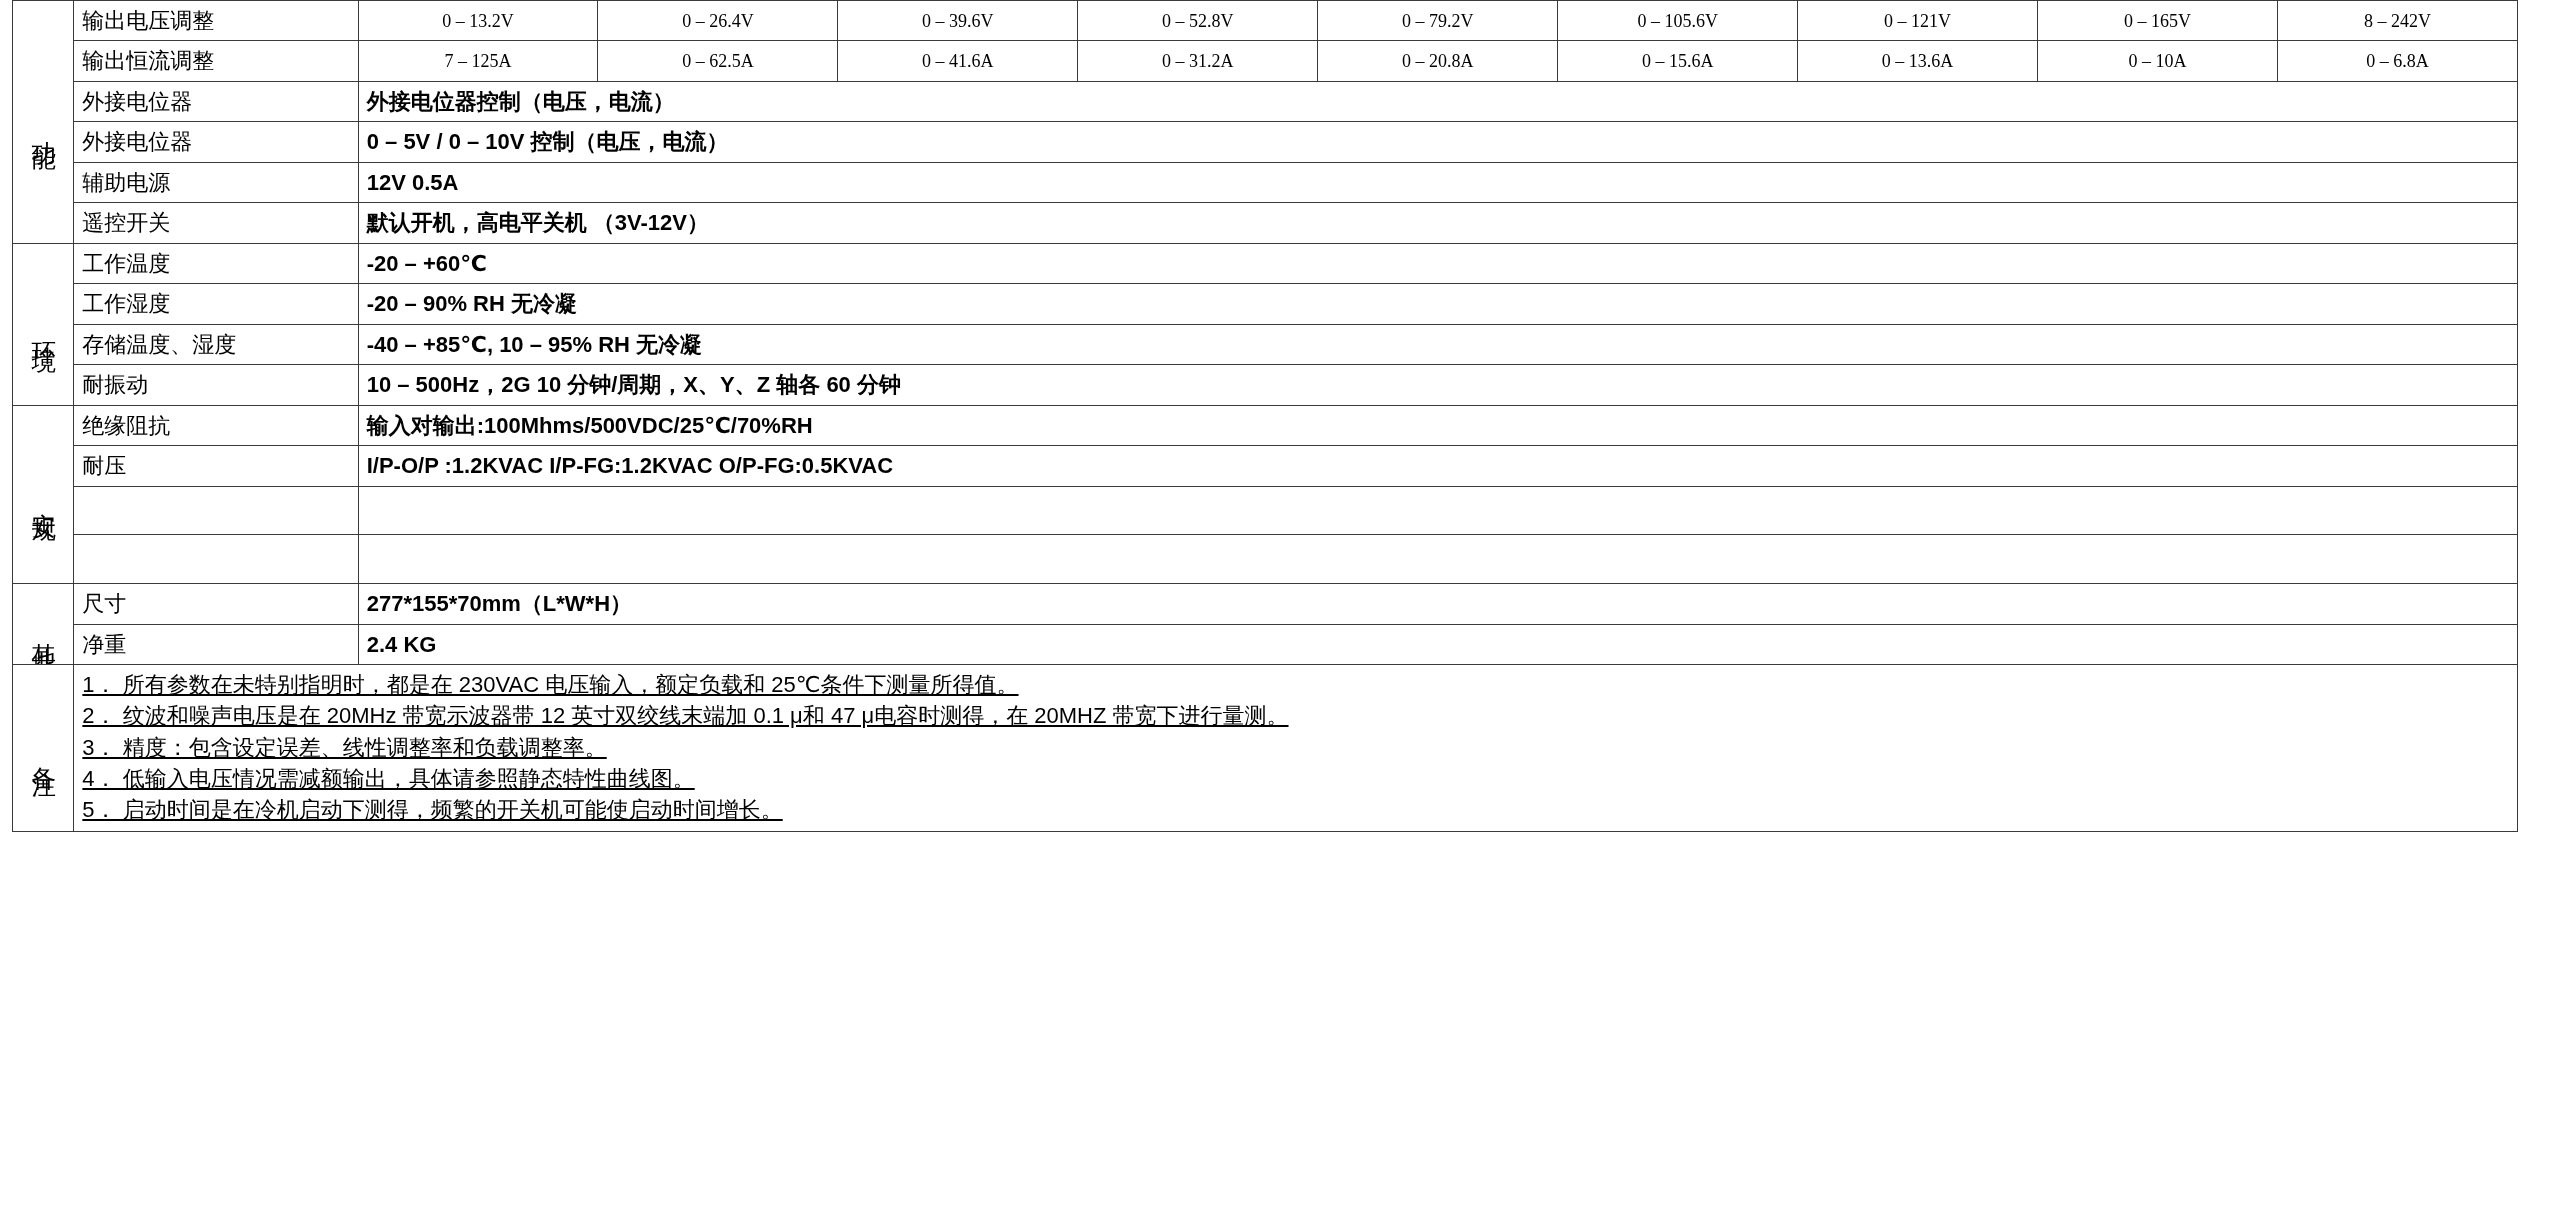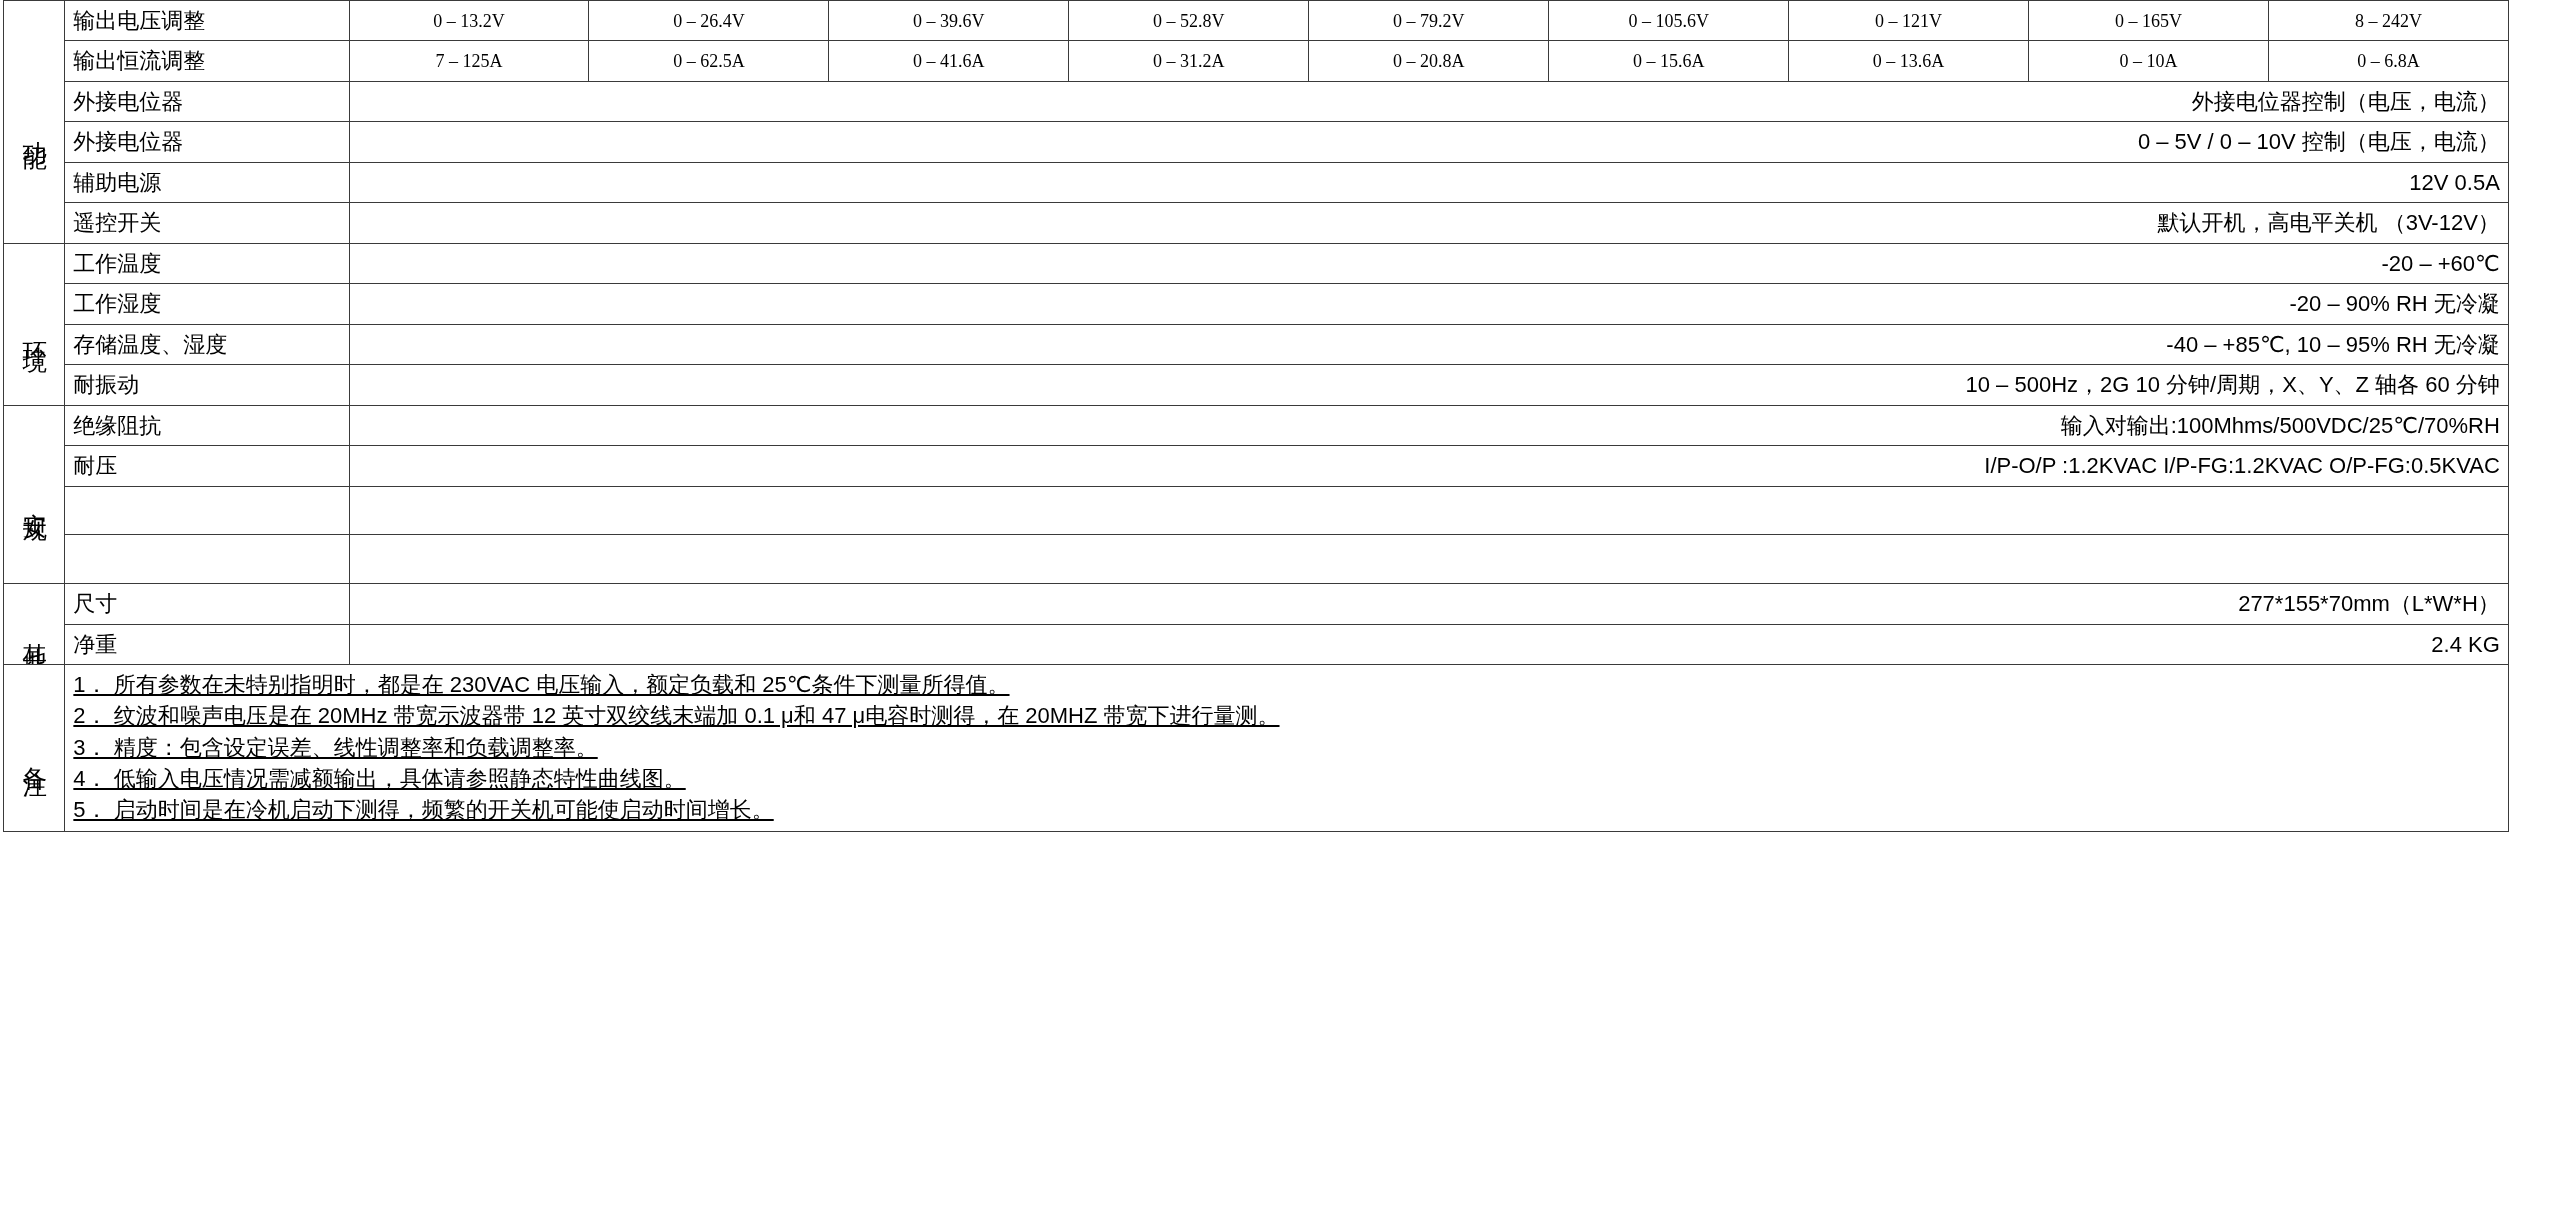--- a/index.html
+++ b/index.html
@@ -16,21 +16,21 @@
     height: 1207px;
     position: relative;
     box-sizing: border-box;
     padding: 0 0 0 0;
     background: #fff;
   }
   table.spec {
     border-collapse: collapse;
     table-layout: fixed;
     width: 2506px;
-    margin: 0 0 0 3px;
+    margin: 0 0 0 12px;
     font-size: 22px;
   }
   table.spec td {
     border: 0.8px solid #3a3a3a;
     padding: 4.9px 8.2px;
     vertical-align: middle;
     line-height: 1.35;
     white-space: nowrap;
     overflow: hidden;
   }
@@ -55,23 +55,24 @@
     text-align: left;
     padding-left: 11.4px;
     font-size: 22px;
   }
   td.val {
     text-align: center;
     font-size: 18px;
     font-family: "Liberation Serif", "DejaVu Serif", serif;
   }
   td.valwide {
-    text-align: right;
+    text-align: left;
     padding-left: 11.4px;
     font-size: 22px;
+    font-weight: bold;
   }
   td.empty {
     height: 38px;
   }
   .row-h {
     height: 38px;
   }
   td.notes {
     text-align: left;
     padding: 9.8px 11.4px 11.4px 18px;

